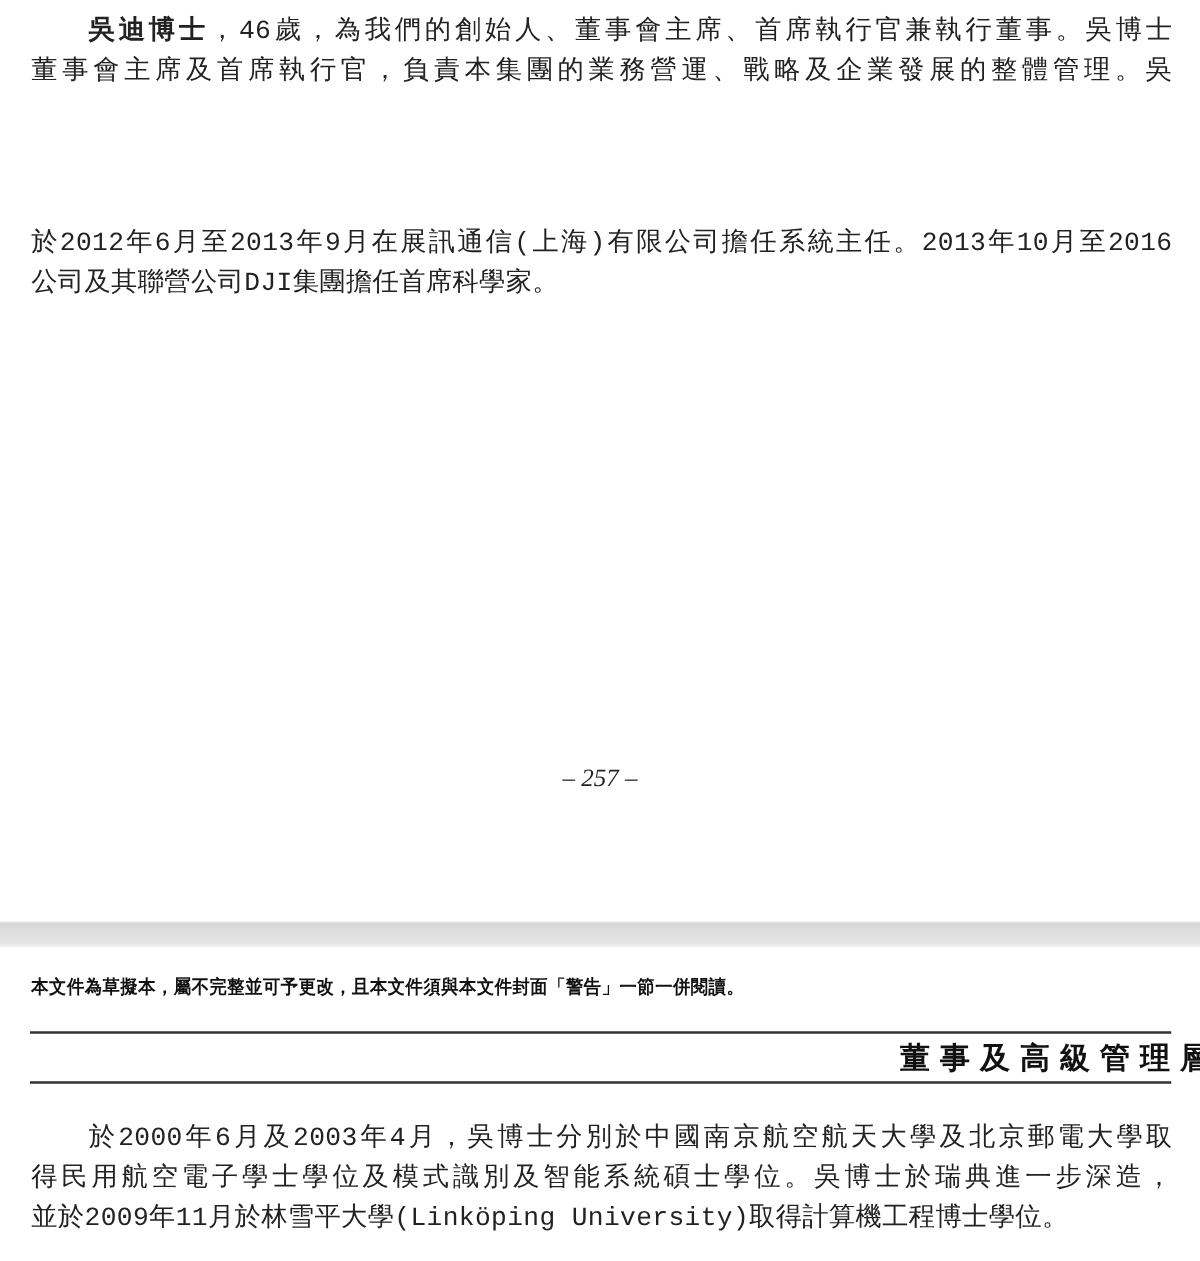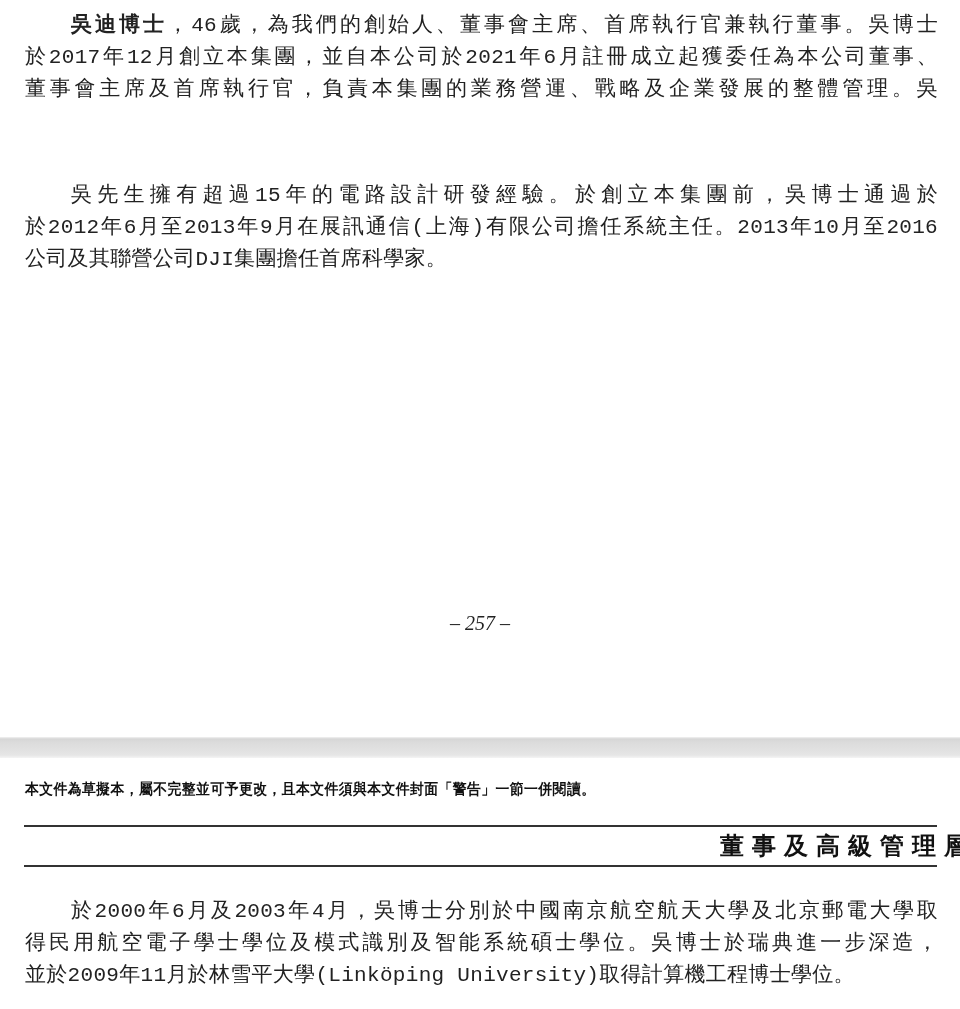--- a/index.html
+++ b/index.html
@@ -110,26 +110,24 @@
     }
     .p3 { top: 138px; }
   </style>
 </head>
 <body>
 
 <div class="page page-top">
 
   <div class="para p1">
     <span class="line indent"><span class="bold">吳迪博士</span><span>，46歲，為我們的創始人、董事會主席、首席執行官兼執行董事。吳博士</span></span>
-    <span class="line">於2017年12月創立本集團，並自本公司於2021年6月註冊成立起獲委任為本公司董事、</span>
     <span class="line">董事會主席及首席執行官，負責本集團的業務營運、戰略及企業發展的整體管理。吳</span>
   </div>
 
   <div class="para p2">
-    <span class="line indent">吳先生擁有超過15年的電路設計研發經驗。於創立本集團前，吳博士通過於</span>
     <span class="line">於2012年6月至2013年9月在展訊通信(上海)有限公司擔任系統主任。2013年10月至2016</span>
     <span class="line last">公司及其聯營公司DJI集團擔任首席科學家。</span>
   </div>
 
   <div class="page-number">– 257 –</div>
 </div>
 
 <div class="page-gap"></div>
 
 <div class="page page-bottom">

